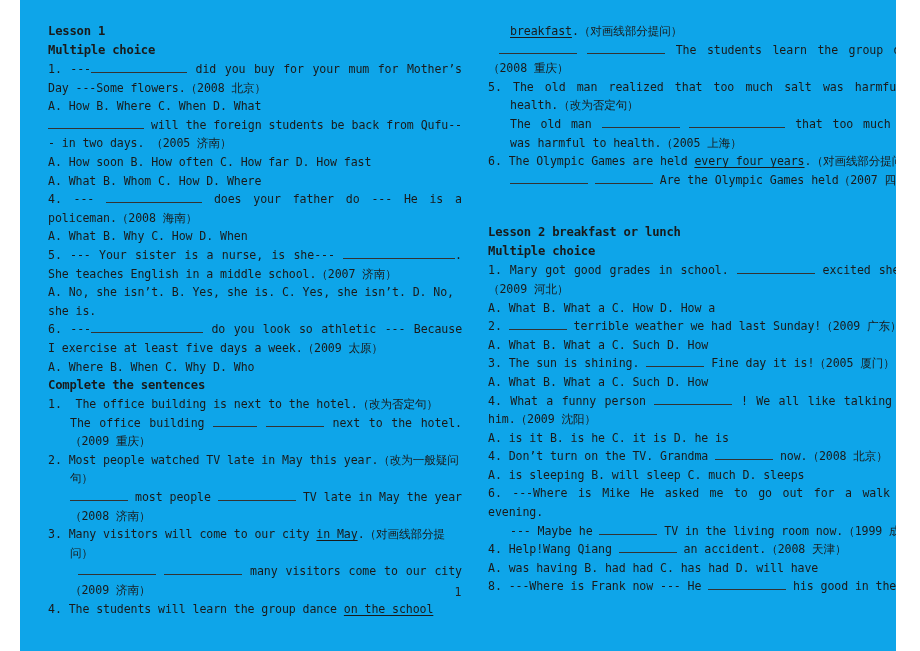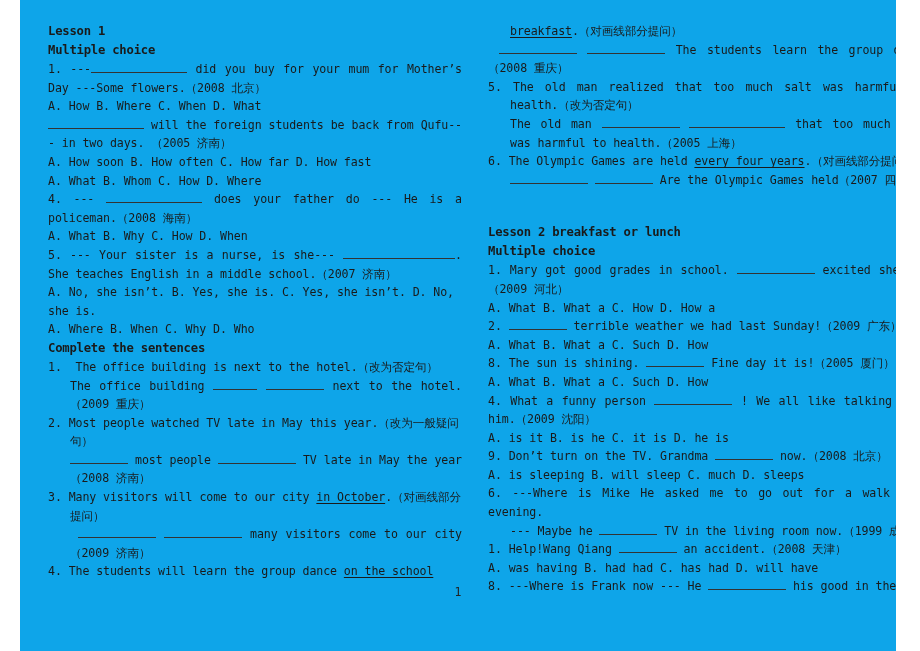--- a/index.html
+++ b/index.html
@@ -125,31 +125,32 @@
       <div class="line mono">A. How soon     B. How often      C. How far   D. How fast</div>
 
       <div class="line mono">A. What       B. Whom      C. How       D. Where</div>
 
       <div class="line mono just"><span>4.  --- </span><span class="blank b-xl"></span><span> does your father do --- He is a policeman.（2008 海南）</span></div>
       <div class="line mono">A. What      B. Why      C. How      D. When</div>
 
       <div class="line mono just"><span>5.  --- Your sister is a nurse, is she--- </span><span class="blank b-xxl"></span><span>. She teaches English in a middle school.（2007 济南）</span></div>
       <div class="line mono">A. No, she isn’t.     B. Yes, she is.     C. Yes, she isn’t.  D. No, she is.</div>
 
+      <div class="line mono just"><span>6.  ---</span><span class="blank b-xxl"></span><span> do you look so athletic --- Because I exercise at least five days a week.（2009 太原）</span></div>
       <div class="line mono">A. Where       B. When       C. Why       D. Who</div>
 
       <div class="hdr">Complete the sentences</div>
 
       <div class="line mono q"><span>1.</span>&nbsp;&nbsp;<span>The office building is next to the hotel.（改为否定句）</span></div>
       <div class="line mono qsub just"><span>The office building </span><span class="blank b-sm"></span> <span class="blank b-md"></span><span> next to the hotel.（2009 重庆）</span></div>
 
       <div class="line mono q"><span>2.</span>&nbsp;<span>Most people watched TV late in May this year.（改为一般疑问句）</span></div>
       <div class="line mono qsub just"><span class="blank b-md"></span><span> most people </span><span class="blank b-lg"></span><span> TV late in May the year（2008 济南）</span></div>
 
-      <div class="line mono q"><span>3.</span>&nbsp;<span>Many visitors will come to our city </span><span class="ul">in October</span><span>.（对画线部分提问）</span></div>
+      <div class="line mono q"><span>3.</span>&nbsp;<span>Many visitors will come to our city </span><span class="ul">in May</span><span>.（对画线部分提问）</span></div>
       <div class="line mono qsub just">&nbsp;<span class="blank b-lg"></span> <span class="blank b-lg"></span><span> many visitors come to our city（2009 济南）</span></div>
 
       <div class="line mono q just"><span>4.</span>&nbsp;<span>The students will learn the group dance </span><span class="ul">on the school</span></div>
 
     </div>
 
     <div class="col right">
 
       <div class="line mono qsub"><span class="ul">breakfast</span><span>.（对画线部分提问）</span></div>
       <div class="line mono just">&nbsp;<span class="blank b-lg"></span> <span class="blank b-lg"></span><span> The students learn the group dance（2008 重庆）</span></div>
@@ -164,33 +165,33 @@
 
       <div class="lesson-title">Lesson 2 breakfast or lunch</div>
       <div class="hdr">Multiple choice</div>
 
       <div class="line mono just"><span>1. Mary got good grades in school. </span><span class="blank b-lg"></span><span> excited she is!（2009 河北）</span></div>
       <div class="line mono">A. What      B. What a     C. How     D. How a</div>
 
       <div class="line mono"><span>2.  </span><span class="blank b-md"></span><span> terrible weather we had last Sunday!（2009 广东）</span></div>
       <div class="line mono">A. What     B. What a     C. Such     D. How</div>
 
-      <div class="line mono"><span>8. The sun is shining. </span><span class="blank b-md"></span><span> Fine day it is!（2005 厦门）</span></div>
+      <div class="line mono"><span>3. The sun is shining. </span><span class="blank b-md"></span><span> Fine day it is!（2005 厦门）</span></div>
       <div class="line mono">A. What     B. What a     C. Such     D. How</div>
 
       <div class="line mono just"><span>4.  What a funny person </span><span class="blank b-lg"></span><span> ! We all like talking with him.（2009 沈阳）</span></div>
       <div class="line mono">A. is it     B. is he     C. it is     D. he is</div>
 
-      <div class="line mono"><span>9. Don’t turn on the TV. Grandma </span><span class="blank b-md"></span><span> now.（2008 北京）</span></div>
+      <div class="line mono"><span>4. Don’t turn on the TV. Grandma </span><span class="blank b-md"></span><span> now.（2008 北京）</span></div>
       <div class="line mono">A. is sleeping      B. will sleep     C. much     D. sleeps</div>
 
       <div class="line mono just"><span>6. ---Where is Mike He asked me to go out for a walk this evening.</span></div>
       <div class="line mono qsub"><span>--- Maybe he </span><span class="blank b-md"></span><span> TV in the living room now.（1999 成都）</span></div>
 
-      <div class="line mono"><span>1. Help!Wang Qiang </span><span class="blank b-md"></span><span> an accident.（2008 天津）</span></div>
+      <div class="line mono"><span>4. Help!Wang Qiang </span><span class="blank b-md"></span><span> an accident.（2008 天津）</span></div>
       <div class="line mono">A. was having     B. had had     C. has had      D. will have</div>
 
       <div class="line mono just"><span>8.  ---Where is Frank now --- He </span><span class="blank b-lg"></span><span> his good in the</span></div>
 
     </div>
   </div>
 
   <div id="pagenum">1</div>
 
 </div>

